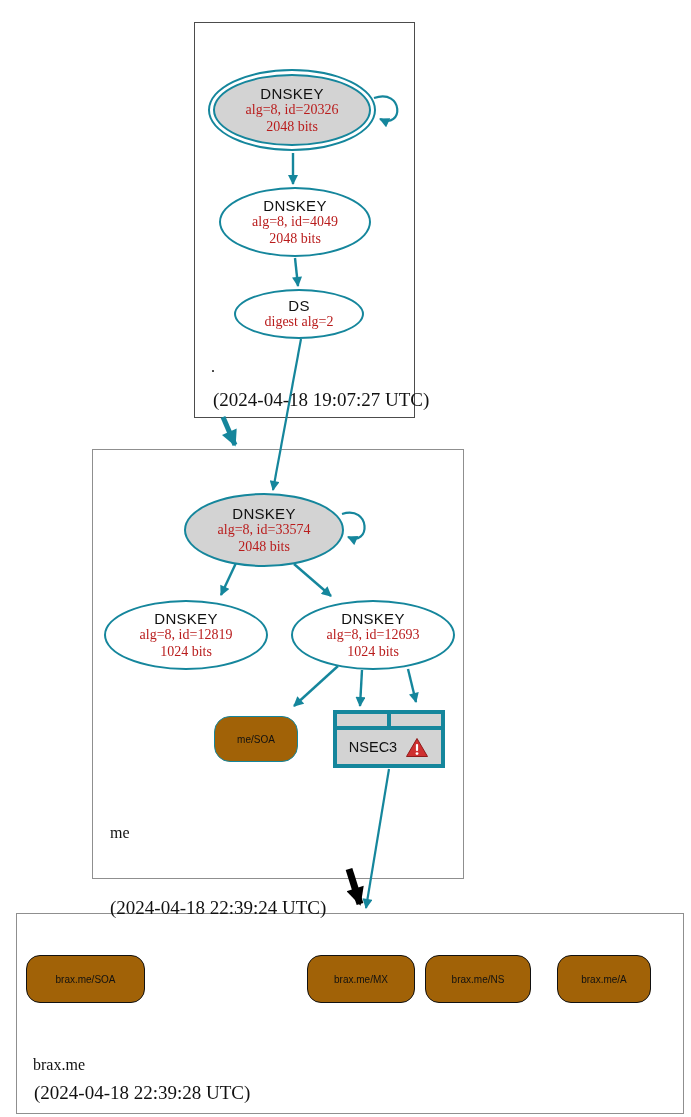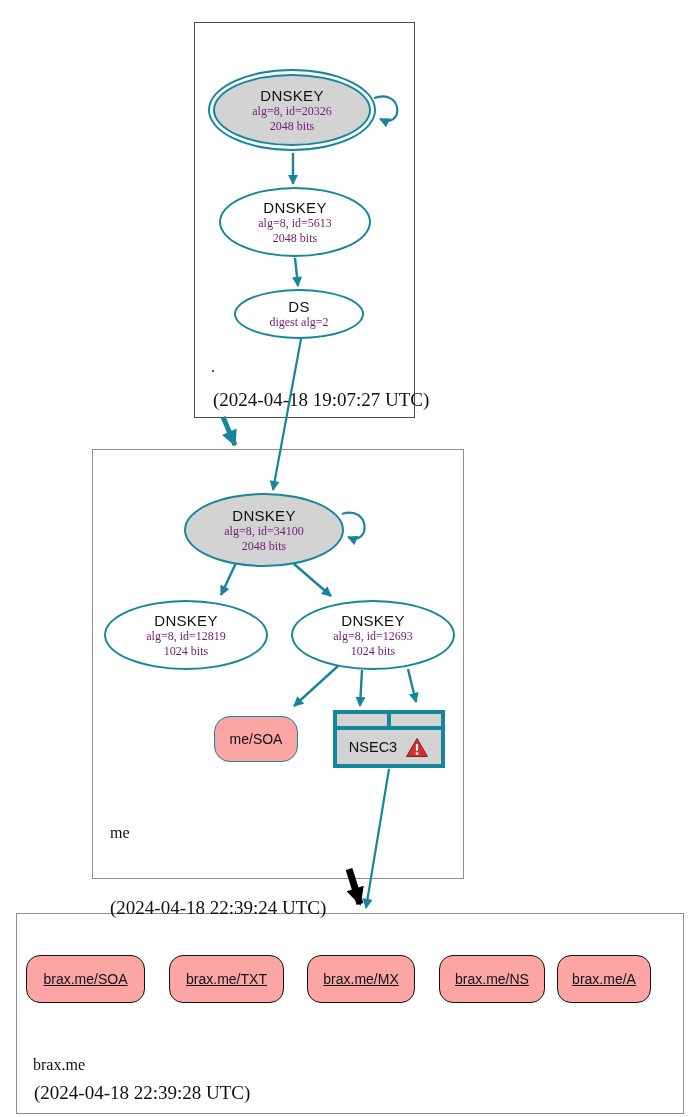--- a/index.html
+++ b/index.html
@@ -21,28 +21,28 @@
   .dbl-outer{
     position:absolute;border:2px solid #15869c;border-radius:50%;
     box-sizing:border-box;padding:3px;background:#ffffff;
   }
   .dbl-inner{
     width:100%;height:100%;border:2px solid #15869c;border-radius:50%;
     box-sizing:border-box;background:#d3d3d3;
     display:flex;flex-direction:column;align-items:center;justify-content:center;text-align:center;
   }
   .node-title{font-family:"Liberation Sans",sans-serif;font-size:15px;color:#111;letter-spacing:.3px;line-height:1.15;}
-  .node-detail{font-family:"Liberation Serif",serif;font-size:12px;color:#701a75;line-height:1.2;text-align:right;}
+  .node-detail{font-family:"Liberation Serif",serif;font-size:14px;color:#b91c1c;line-height:1.2;text-align:right;}
   .rrset{
-    position:absolute;box-sizing:border-box;background:#fca5a5;
+    position:absolute;box-sizing:border-box;background:#a16207;
     display:flex;align-items:center;justify-content:center;
-    font-size:14px;color:#111;
+    font-size:10px;color:#111;
   }
   .rrset.teal{border:1.5px solid #15869c;border-radius:16px;}
-  .rrset.black{border:1.6px solid #111;border-radius:14px;text-decoration:underline;}
+  .rrset.black{border:1.6px solid #111;border-radius:14px;}
   .nsec3{
     position:absolute;box-sizing:border-box;background:#15869c;padding:4px;
     display:flex;flex-direction:column;gap:4px;
   }
   .nsec3 .hdr{display:flex;gap:4px;height:12px;}
   .nsec3 .hdr .cell{flex:1;background:#d3d3d3;}
   .nsec3 .body{
     flex:1;background:#d3d3d3;display:flex;align-items:center;justify-content:center;gap:8px;
     font-size:14.5px;color:#111;
   }
@@ -89,35 +89,35 @@
   <div class="dbl-outer" style="left:208px;top:61px;width:168px;height:82px;">
     <div class="dbl-inner">
       <span class="node-title">DNSKEY</span>
       <span class="node-detail">alg=8, id=20326</span>
       <span class="node-detail">2048 bits</span>
     </div>
   </div>
 
   <div class="ellipse" style="left:219px;top:179px;width:152px;height:70px;">
     <span class="node-title">DNSKEY</span>
-    <span class="node-detail">alg=8, id=5613</span>
+    <span class="node-detail">alg=8, id=4049</span>
     <span class="node-detail">2048 bits</span>
   </div>
 
   <div class="ellipse" style="left:234px;top:281px;width:130px;height:50px;">
     <span class="node-title">DS</span>
     <span class="node-detail">digest alg=2</span>
   </div>
 
   <span class="zone-label" style="left:211px;top:350px;">.</span>
   <span class="zone-ts" style="left:213px;top:381px;">(2024-04-18 19:07:27 UTC)</span>
 
   <div class="ellipse gray" style="left:184px;top:485px;width:160px;height:74px;">
     <span class="node-title">DNSKEY</span>
-    <span class="node-detail">alg=8, id=34100</span>
+    <span class="node-detail">alg=8, id=33574</span>
     <span class="node-detail">2048 bits</span>
   </div>
 
   <div class="ellipse" style="left:104px;top:592px;width:164px;height:70px;">
     <span class="node-title">DNSKEY</span>
     <span class="node-detail">alg=8, id=12819</span>
     <span class="node-detail">1024 bits</span>
   </div>
 
   <div class="ellipse" style="left:291px;top:592px;width:164px;height:70px;">
@@ -144,27 +144,24 @@
       </svg>
     </div>
   </div>
 
   <span class="zone-label" style="left:110px;top:816px;">me</span>
   <span class="zone-ts" style="left:110px;top:889px;">(2024-04-18 22:39:24 UTC)</span>
 
   <div class="rrset black" style="left:26px;top:947px;width:119px;height:48px;">
     <span>brax.me/SOA</span>
   </div>
-  <div class="rrset black" style="left:169px;top:947px;width:115px;height:48px;">
-    <span>brax.me/TXT</span>
-  </div>
   <div class="rrset black" style="left:307px;top:947px;width:108px;height:48px;">
     <span>brax.me/MX</span>
   </div>
-  <div class="rrset black" style="left:439px;top:947px;width:106px;height:48px;">
+  <div class="rrset black" style="left:425px;top:947px;width:106px;height:48px;">
     <span>brax.me/NS</span>
   </div>
   <div class="rrset black" style="left:557px;top:947px;width:94px;height:48px;">
     <span>brax.me/A</span>
   </div>
 
   <span class="zone-label" style="left:33px;top:1048px;">brax.me</span>
   <span class="zone-ts" style="left:34px;top:1074px;">(2024-04-18 22:39:28 UTC)</span>
 
 </div>

